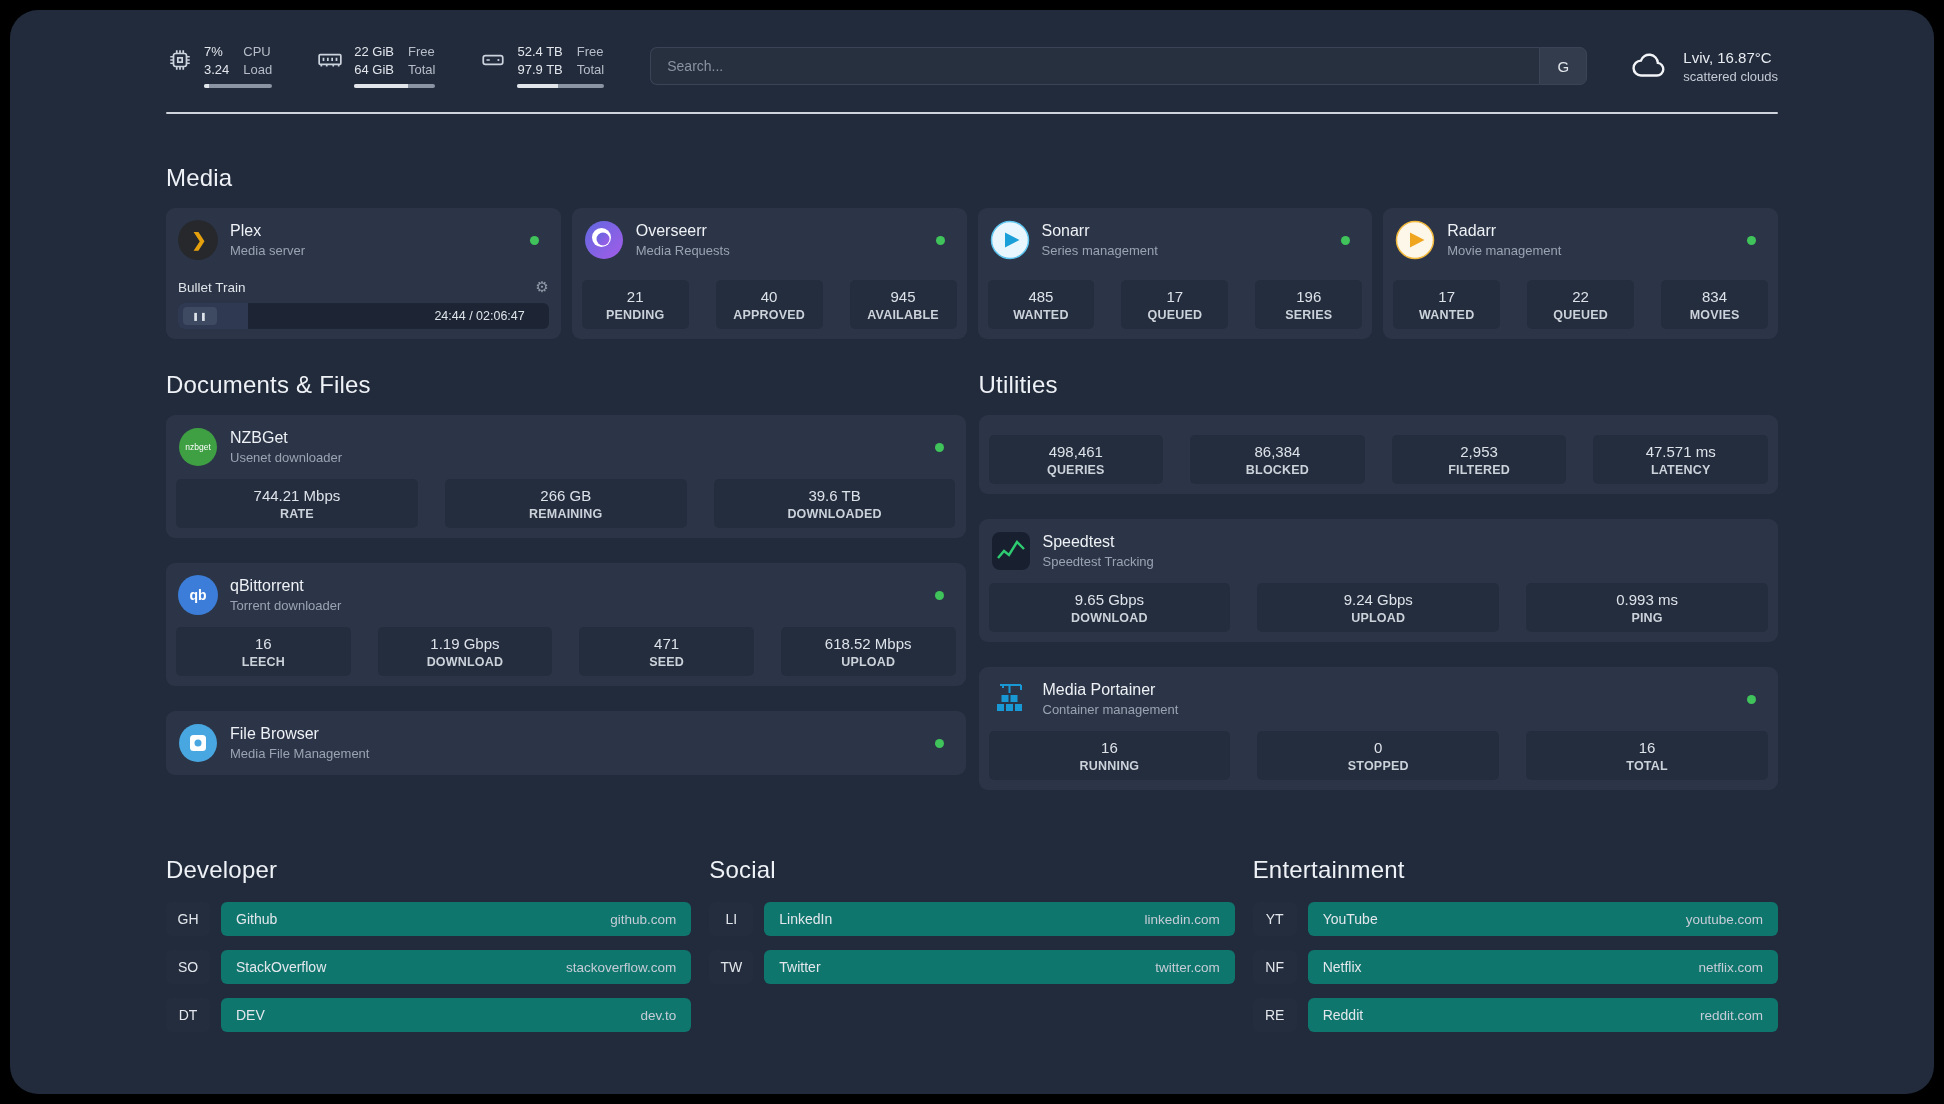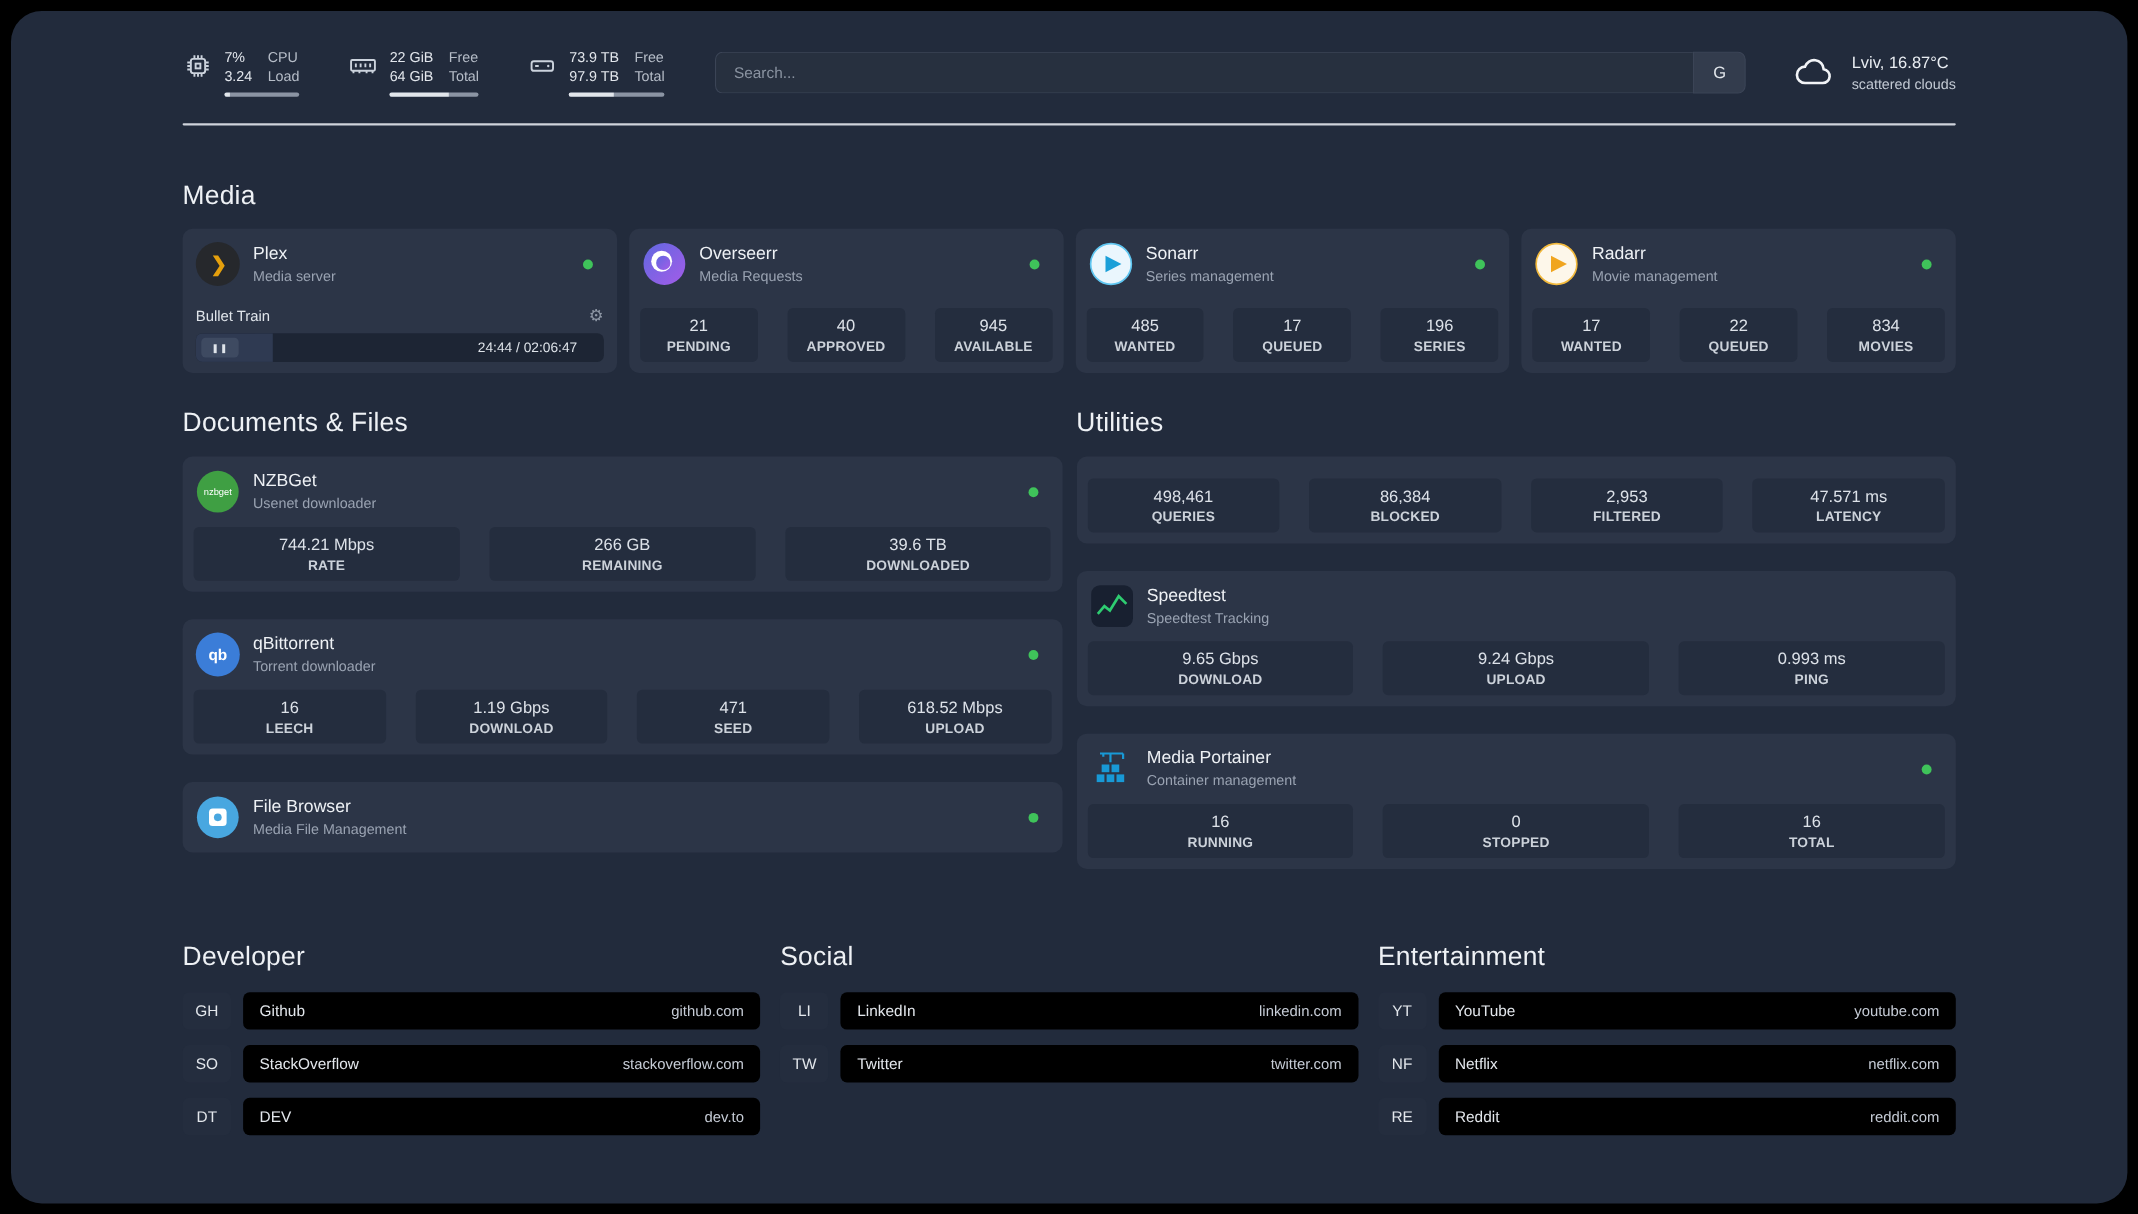--- a/index.html
+++ b/index.html
@@ -87,21 +87,21 @@
   .qb-bg { background:#3b7dd8; }
   .qb-label { color:#fff; font-size:14px; font-weight:700; }
 
   
   .links { display:grid; grid-template-columns:repeat(3,1fr); gap:18px; margin-top:66px; }
   .links-col h2 { margin-bottom:18px; }
   .link-rows { display:flex; flex-direction:column; gap:14px; }
   .link-row { display:flex; gap:11px; height:34px; cursor:pointer; }
   .link-abbr { width:44px; background:#242d3e; border-radius:6px; display:flex; align-items:center; justify-content:center;
     font-size:14px; color:#e3e7ec; flex:none; }
-  .link-bar { flex:1; background:#000000; border-radius:6px; display:flex; align-items:center; justify-content:space-between; padding:0 15px; }
+  .link-bar { flex:1; background:#0f766e; border-radius:6px; display:flex; align-items:center; justify-content:space-between; padding:0 15px; }
   .link-name { font-size:14px; color:#e3e7ec; }
   .link-url { font-size:13.5px; color:#c6ccd6; }
 </style>
 </head>
 <body>
 
 <div class="dashboard">
 
   <div class="topbar">
     <div class="sysstats">
@@ -159,21 +159,21 @@
         <span class="sysicon">
           <svg width="26" height="26" viewBox="0 0 24 24" fill="none" stroke="#ccd3dd" stroke-width="1.6">
             <rect x="3" y="8" width="18" height="8" rx="2"></rect>
             <circle cx="17" cy="12" r="1" fill="#ccd3dd" stroke="none"></circle>
             <path d="M6 12h3"></path>
           </svg>
         </span>
         <div class="sysstat-body">
           <div class="sysstat-rows">
             <div class="syscol vals">
-              <span>73.9 TB</span>
+              <span>52.4 TB</span>
               <span>97.9 TB</span>
             </div>
             <div class="syscol labs">
               <span>Free</span>
               <span>Total</span>
             </div>
           </div>
           <div class="sysbar">
               <div class="sysbar-fill fill-disk"></div>
             </div>

